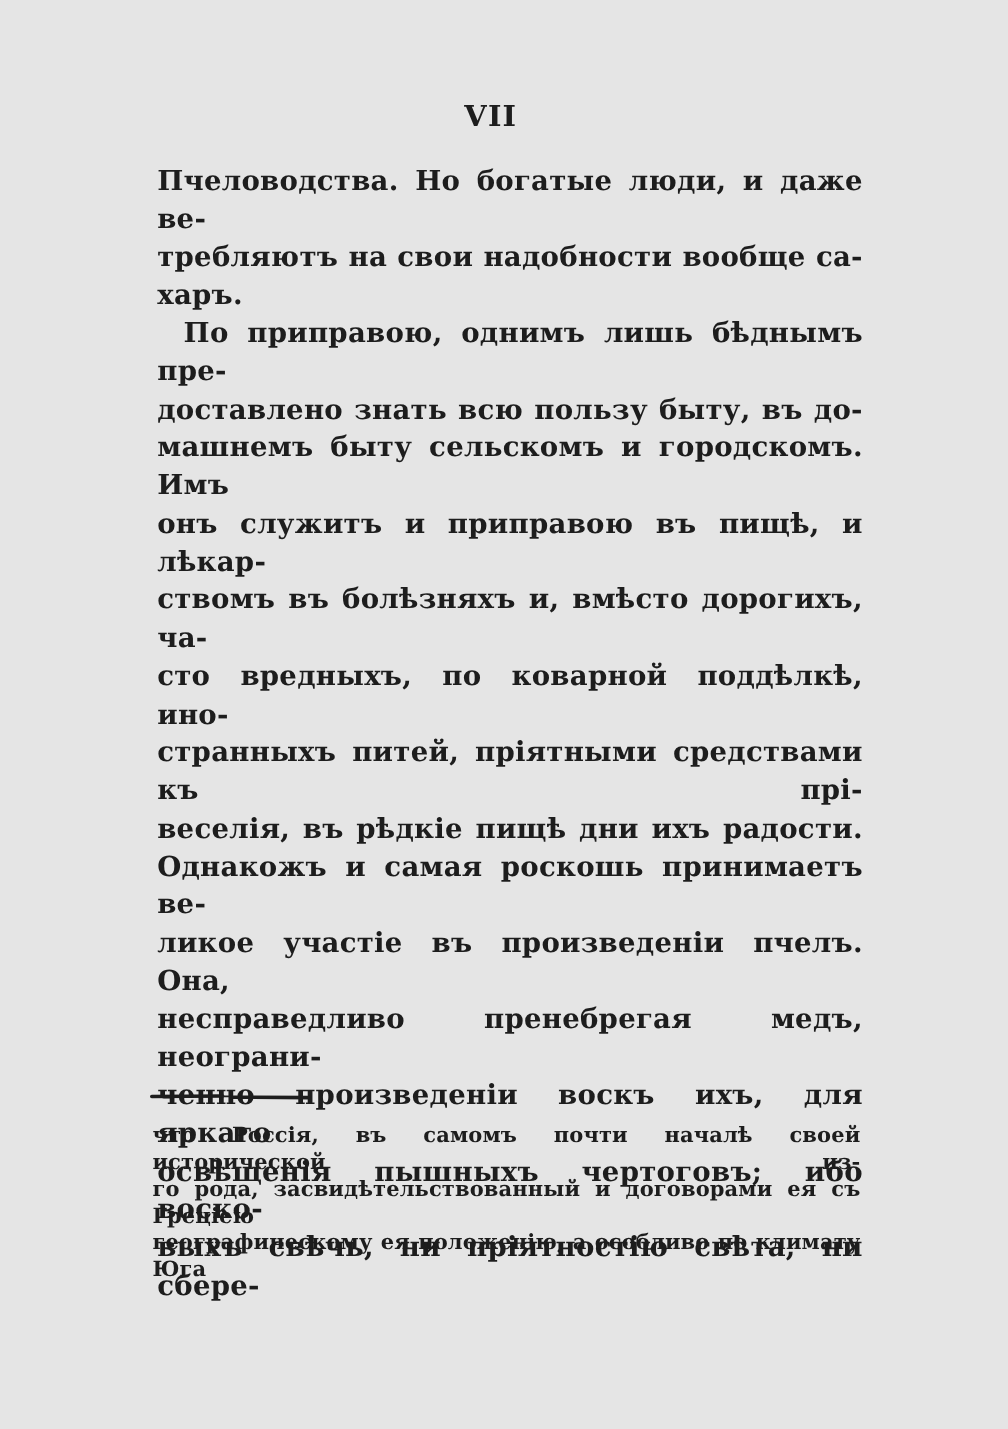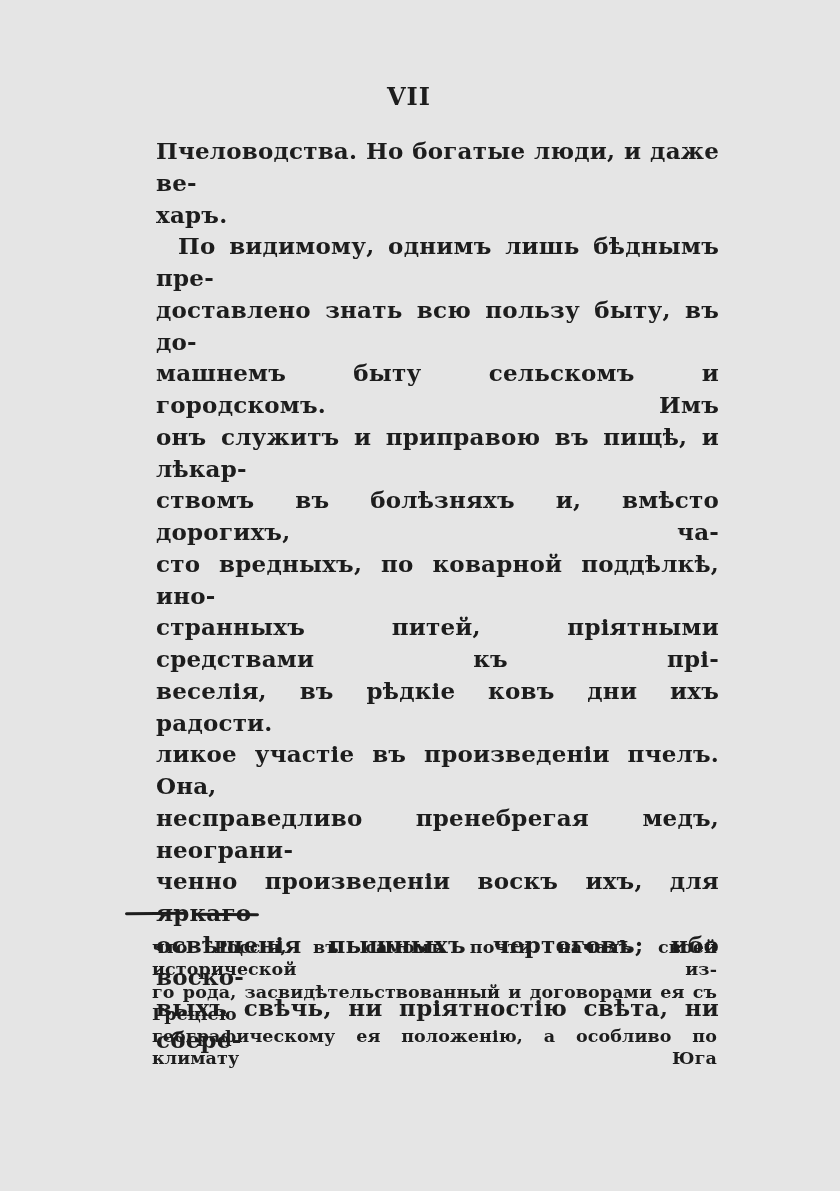--- a/index.html
+++ b/index.html
@@ -33,21 +33,20 @@
     top: 135px;
     width: 588px;
     font-size: 23px;
     font-weight: 700;
     line-height: 31.75px;
     letter-spacing: 0.2px;
   }
   .tline {
     text-align: left;
     white-space: normal;
-    margin-left: 25px;
   }
   .tline.just {
     text-align: justify;
     text-align-last: justify;
     text-justify: inter-word;
   }
   .tline.indent {
     text-indent: 22px;
   }
   .fn-rule-seg {
@@ -71,29 +70,31 @@
 </style>
 </head>
 <body>
 
 <div class="page">
 
   <div class="folio">VII</div>
 
   <div class="body-text" id="body-lines">
       <div class="tline just">Пчеловодства. Но богатые люди, и даже ве-</div>
+      <div class="tline just">требляютъ на свои надобности вообще са-</div>
       <div class="tline">харъ.</div>
-      <div class="tline just indent">По видимому, однимъ лишь бѣднымъ пре-</div>
+      <div class="tline just indent">По приправою, однимъ лишь бѣднымъ пре-</div>
       <div class="tline just">доставлено знать всю пользу быту, въ до-</div>
       <div class="tline just">машнемъ быту сельскомъ и городскомъ. Имъ</div>
       <div class="tline just">онъ служитъ и приправою въ пищѣ, и лѣкар-</div>
       <div class="tline just">ствомъ въ болѣзняхъ и, вмѣсто дорогихъ, ча-</div>
       <div class="tline just">сто вредныхъ, по коварной поддѣлкѣ, ино-</div>
       <div class="tline just">странныхъ питей, пріятными средствами къ прі-</div>
-      <div class="tline just">веселія, въ рѣдкіе ковъ дни ихъ радости.</div>
+      <div class="tline just">веселія, въ рѣдкіе пищѣ дни ихъ радости.</div>
+      <div class="tline just">Однакожъ и самая роскошь принимаетъ ве-</div>
       <div class="tline just">ликое участіе въ произведеніи пчелъ. Она,</div>
       <div class="tline just">несправедливо пренебрегая медъ, неограни-</div>
       <div class="tline just">ченно произведеніи воскъ ихъ, для яркаго</div>
       <div class="tline just">освѣщенія пышныхъ чертоговъ; ибо воско-</div>
       <div class="tline just">выхъ свѣчь, ни пріятностію свѣта, ни сбере-</div>
     </div>
 
   <div class="fn-rule-seg fn-rule-a"></div>
   <div class="fn-rule-seg fn-rule-b"></div>
 

